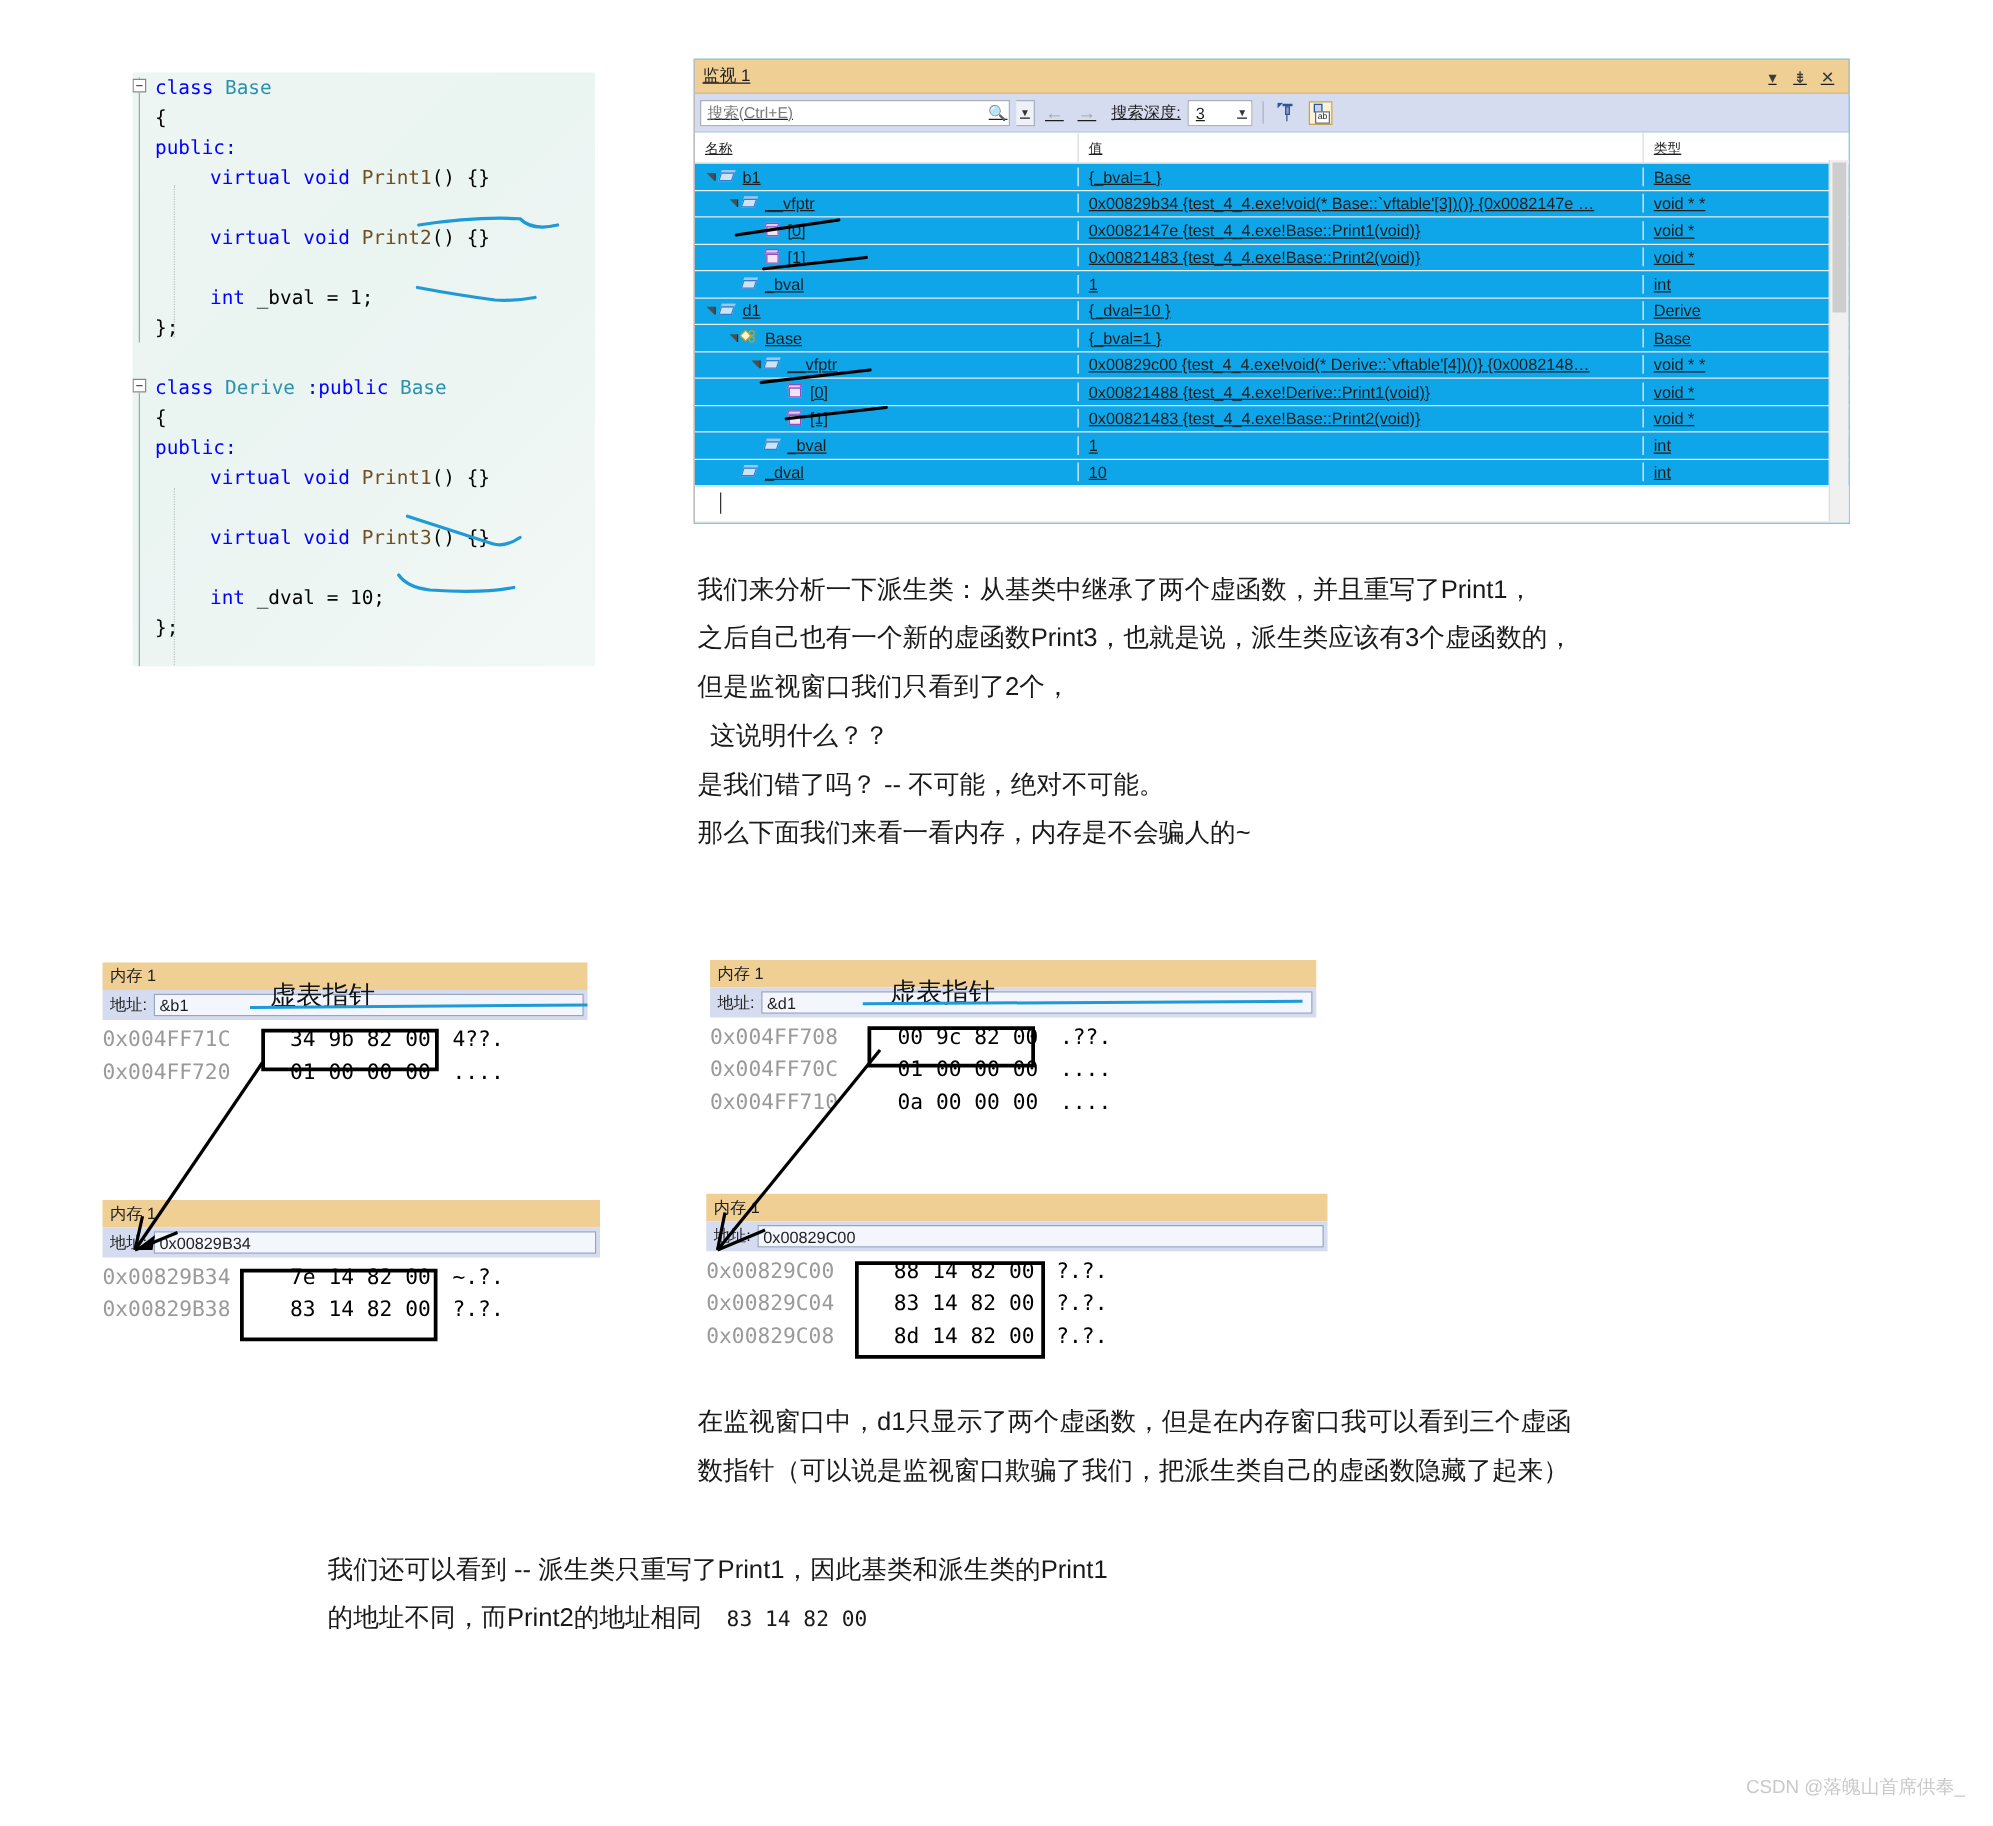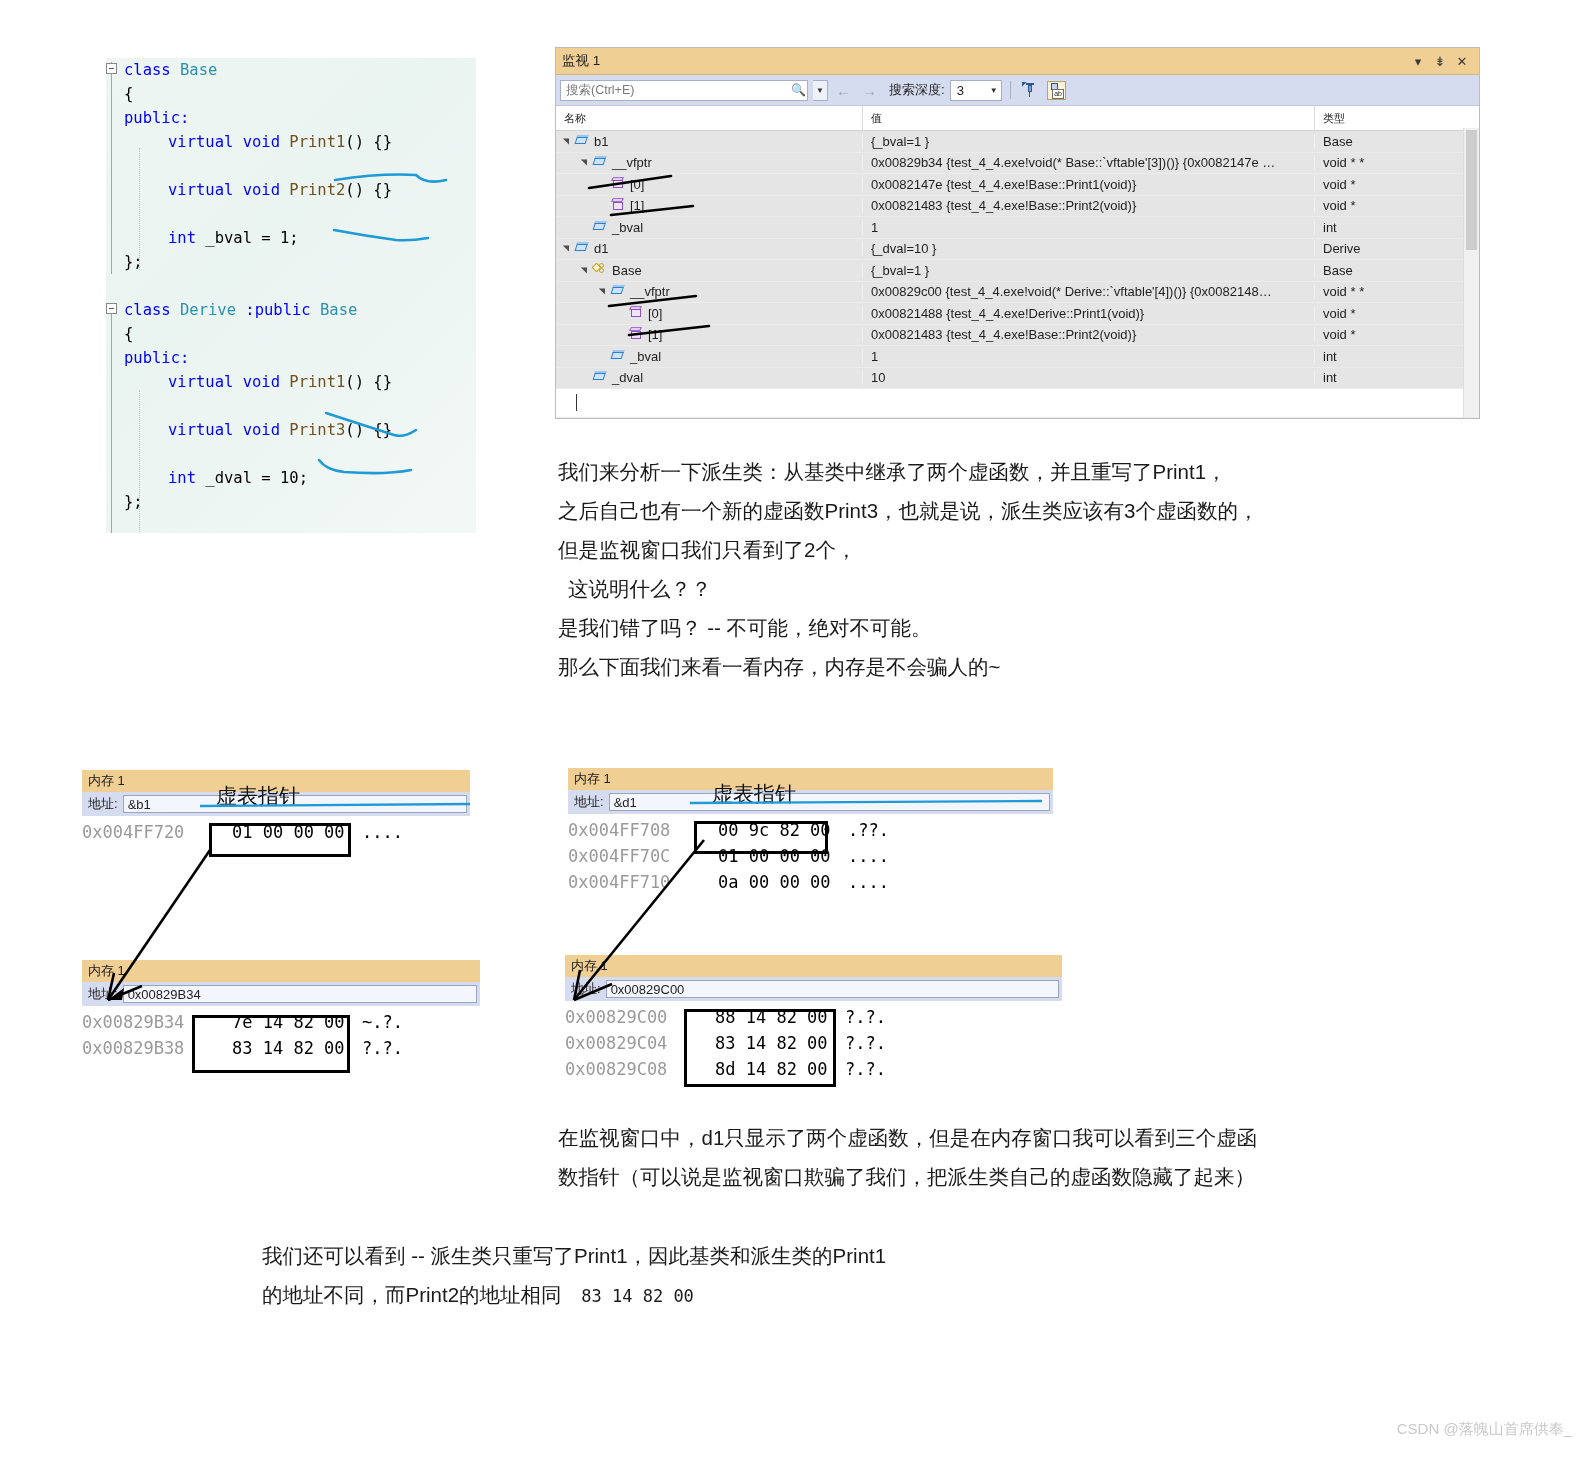--- a/index.html
+++ b/index.html
@@ -32,22 +32,22 @@
   }
   .vbar{position:absolute;left:5px;width:1px;background:#9aa;}
   .guide{position:absolute;width:0;border-left:1px dotted #b9c6c2;}
 
   
   .pen{position:absolute;pointer-events:none;}
 
   
   #watch-window{
     left:555px;top:47px;width:923px;height:370px;
-    border:1px solid #bcbcbc;background:#e5e5e5;
-    font-size:13px;color:#1e1e1e;
+    border:1px solid #bcbcbc;background:#0ea5e9;
+    font-size:13px;color:#1e1e1e;text-decoration:underline;
   }
   #watch-title{
     height:26px;background:#f0cf94;border-bottom:1px solid #d7b77a;
     display:flex;align-items:center;padding:0 6px;font-size:13.5px;color:#1e1e1e;
   }
   #watch-title .spacer{flex:1;}
   .title-btn{width:22px;text-align:center;color:#3b3b3b;font-size:13px;cursor:default;}
   #watch-toolbar{
     height:30px;background:#d6dcef;border-bottom:1px solid #c2c9dd;
     display:flex;align-items:center;padding:0 4px;gap:5px;
@@ -87,21 +87,21 @@
   #watch-head{
     display:flex;height:24px;background:#ffffff;border-bottom:1px solid #d2d2d2;
     font-size:11px;color:#1e1e1e;
   }
   #watch-head .c{display:flex;align-items:center;padding-left:8px;box-sizing:border-box;}
   .col-name{width:307px;border-right:1px solid #dcdcdc;}
   .col-value{width:452px;border-right:1px solid #dcdcdc;}
   .col-type{flex:1;}
 
   .wrow{display:flex;height:20.5px;border-bottom:1px solid #ececec;font-size:13px;align-items:center;}
-  .wrow .cell{box-sizing:border-box;overflow:hidden;white-space:nowrap;display:flex;}
+  .wrow .cell{box-sizing:border-box;overflow:hidden;white-space:nowrap;display:flex;align-items:center;}
   .wrow .n{width:307px;border-right:1px solid #f0f0f0;}
   .wrow .v{width:452px;padding-left:8px;border-right:1px solid #f0f0f0;}
   .wrow .t{flex:1;padding-left:8px;}
   .tri{width:12px;font-size:8px;color:#4d4d4d;text-align:center;flex:0 0 12px;}
   .tri.empty{visibility:hidden;}
   .ico-box{width:16px;height:13px;flex:0 0 16px;position:relative;margin-right:4px;}
   
   .ico-field{
     position:absolute;left:2px;top:1px;width:11px;height:9px;
     background:#cfe3f7;border:1.2px solid #2d7fd0;
@@ -433,20 +433,25 @@
 <div class="cn" style="left:558px;top:647px;">那么下面我们来看一看内存，内存是不会骗人的~</div>
 
 <div class="mem" style="left:82px;top:770px;width:388px;">
   <div class="mem-title">内存 1</div>
   <div class="mem-addrbar">
     <span class="lbl">地址:</span>
     <span class="fld">&amp;b1</span>
   </div>
   <div class="mem-rows">
     <div class="mem-row">
+      <span class="addr">0x004FF71C</span>
+      <span class="hex">34 9b 82 00</span>
+      <span class="ascii">4??.</span>
+    </div>
+    <div class="mem-row">
       <span class="addr">0x004FF720</span>
       <span class="hex">01 00 00 00</span>
       <span class="ascii">....</span>
     </div>
   </div>
 </div>
 <div class="hl-box" style="left:209px;top:823px;width:142px;height:34px;"></div>
 <div class="note-label" style="left:216px;top:782px;">虚表指针</div>
 <svg class="pen" style="left:200px;top:796px;width:280px;height:20px;">
   <line x1="0" y1="10" x2="270" y2="8" stroke="#1f9ad6" stroke-width="2.4"></line>

